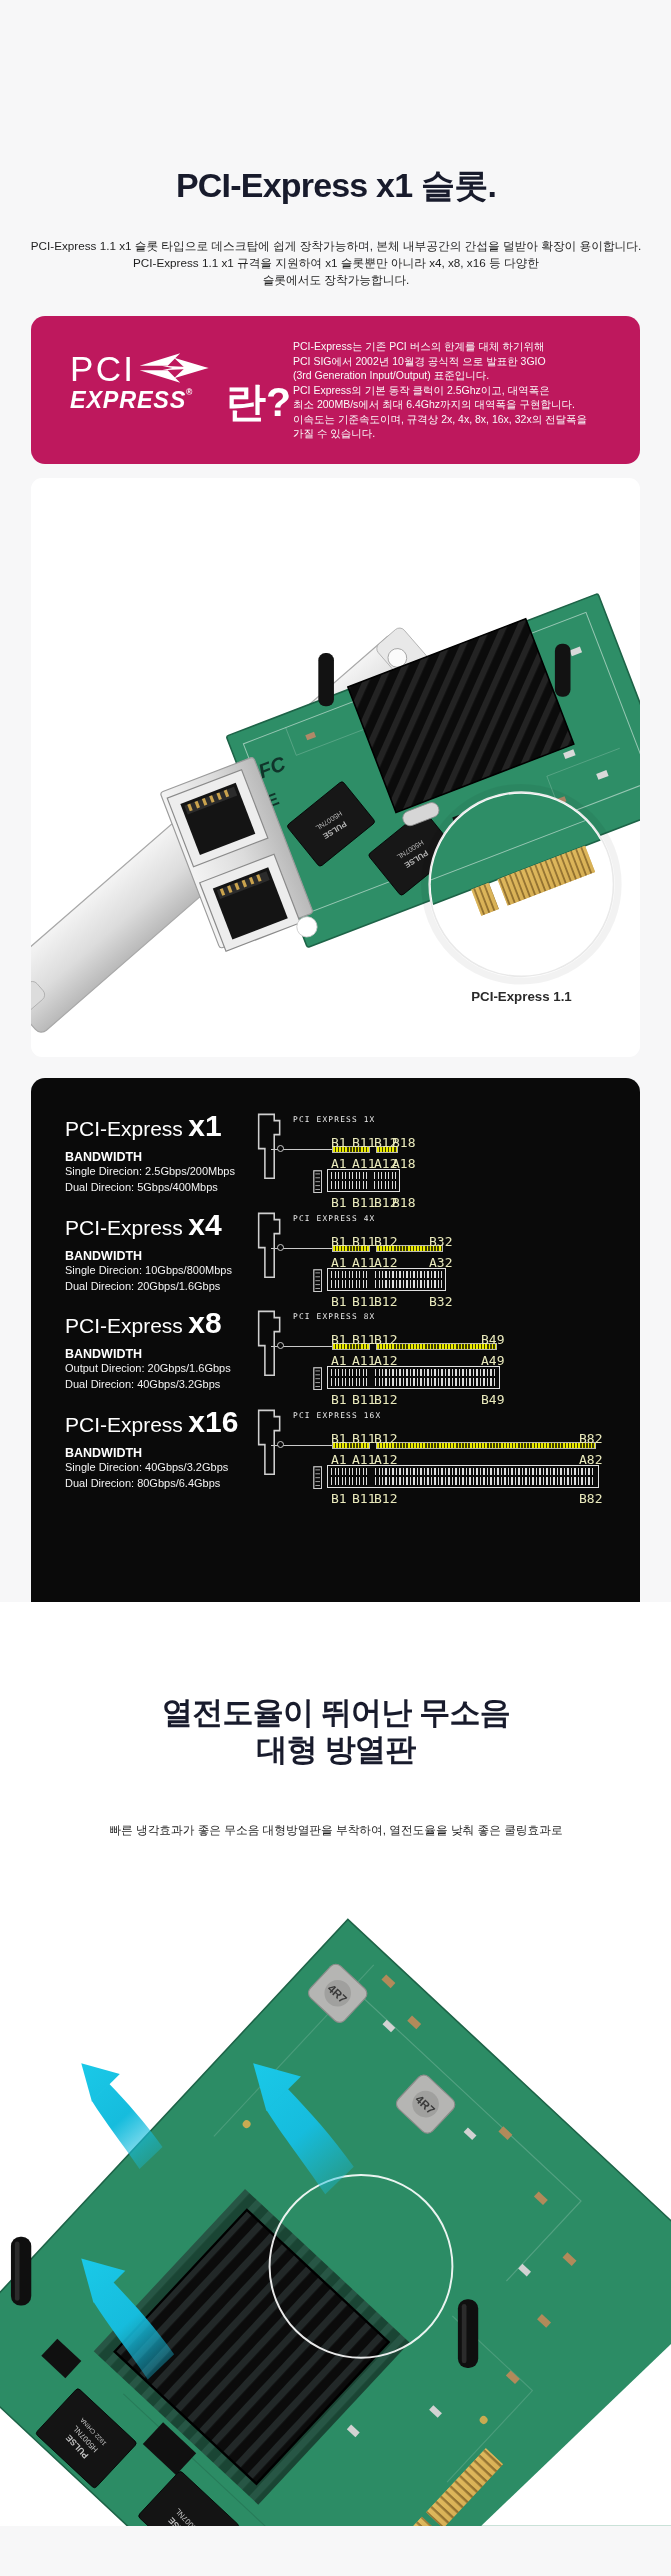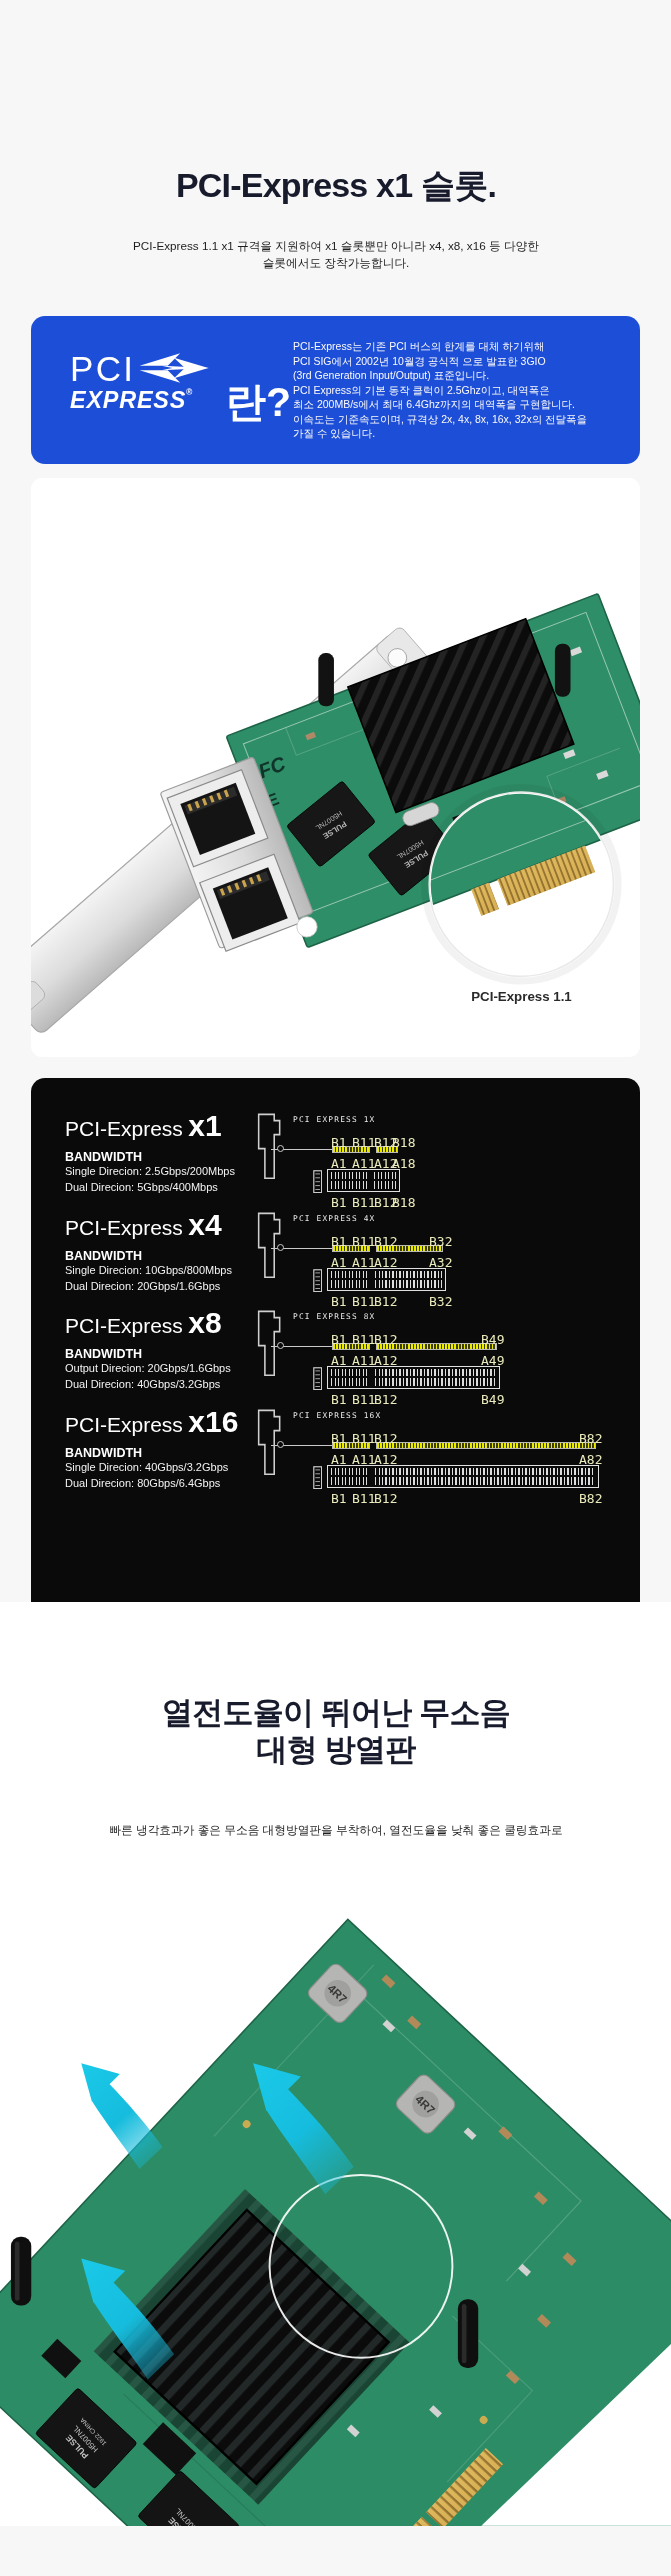--- a/index.html
+++ b/index.html
@@ -5,21 +5,21 @@
   * { margin:0; padding:0; box-sizing:border-box; }
   body { background:#e9e9eb; font-family:"Liberation Sans","DejaVu Sans",sans-serif; }
   .page { position:relative; width:672px; height:2576px; margin:0 auto; background:#f7f7f8; overflow:hidden; }
 
   
   .sec-slot { position:absolute; top:163px; left:0; width:672px; text-align:center; }
   .sec-slot h1 { font-size:34px; font-weight:800; color:#181b2c; letter-spacing:-0.8px; margin-bottom:28px; }
   .desc-line { font-size:11.7px; color:#1e1e1e; line-height:17px; font-weight:500; }
 
   
-  .infobox { position:absolute; left:31px; top:316px; width:609px; height:148px; background:#1d4ed8; border-radius:14px; }
+  .infobox { position:absolute; left:31px; top:316px; width:609px; height:148px; background:#be185d; border-radius:14px; }
   .logo-block { position:absolute; left:39px; top:34px; color:#fff; }
   .logo-row1 { display:flex; align-items:center; }
   .logo-pci { font-size:35px; font-weight:500; letter-spacing:2.3px; line-height:1; }
   .logo-arrow { margin-left:3.1px; }
   .logo-row2 { margin-top:1.6px; font-size:23.4px; font-weight:700; font-style:italic; letter-spacing:0.8px; line-height:1.1; }
   .logo-reg { font-size:8.6px; vertical-align:top; font-style:normal; }
   .question { position:absolute; left:194px; top:66px; font-size:41px; font-weight:800; color:#fff; line-height:1; }
   .info-text { position:absolute; left:262px; top:23.4px; width:344px; }
   .info-line { font-size:10.5px; line-height:14.5px; color:#fafafa; font-weight:500; }
 
@@ -62,20 +62,21 @@
   .heat-desc .desc-line { line-height:18px; }
   .photo2 { position:absolute; left:0; top:297px; }
 </style>
 </head>
 <body>
 
 <div class="page">
 
   <div class="sec-slot">
     <h1>PCI-Express x1 슬롯.</h1>
+    <div class="desc-line">PCI-Express 1.1 x1 슬롯 타입으로 데스크탑에 쉽게 장착가능하며, 본체 내부공간의 간섭을 덜받아 확장이 용이합니다.</div>
     <div class="desc-line">PCI-Express 1.1 x1 규격을 지원하여 x1 슬롯뿐만 아니라 x4, x8, x16 등 다양한</div>
     <div class="desc-line">슬롯에서도 장착가능합니다.</div>
   </div>
 
   <div class="infobox">
     <div class="logo-block">
       <div class="logo-row1">
         <span class="logo-pci">PCI</span>
         <svg class="logo-arrow" width="75" height="36" viewBox="0 0 96 46">
           <path d="M2 20 L54 4 L38 20 Z" fill="#fff"></path>

